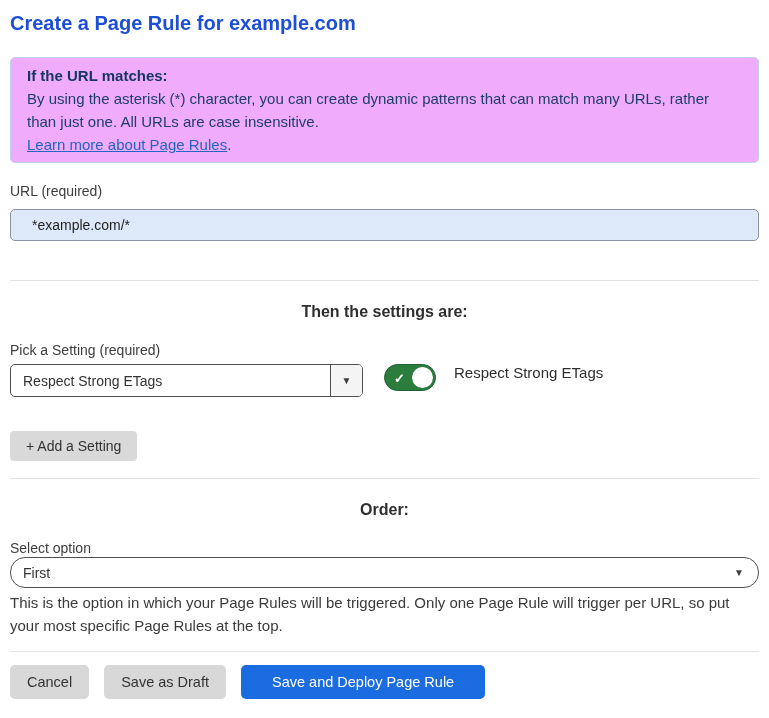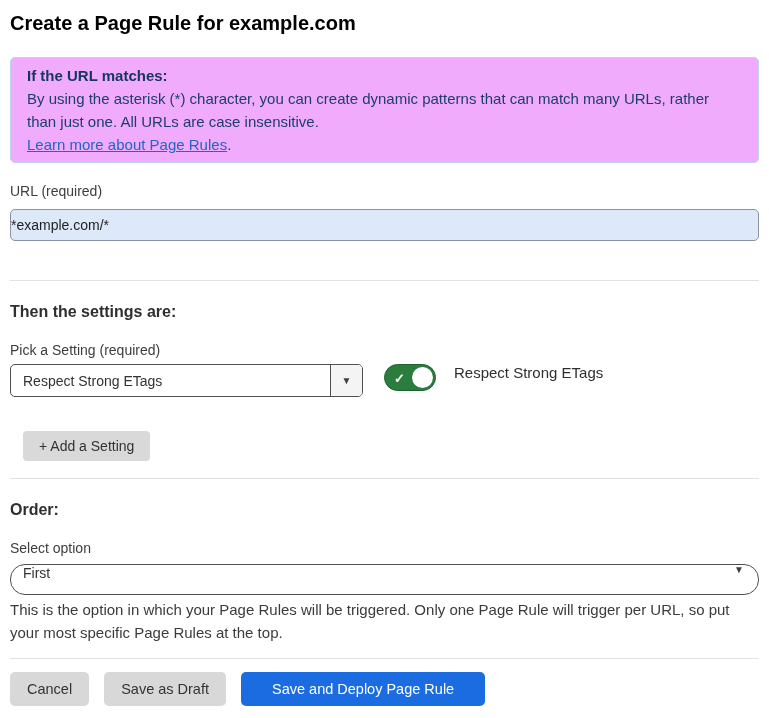--- a/index.html
+++ b/index.html
@@ -5,21 +5,21 @@
   * { margin: 0; padding: 0; box-sizing: border-box; }
   html, body { width: 769px; height: 718px; background: #ffffff; overflow: hidden; }
   body { font-family: "Liberation Sans", sans-serif; color: #333; }
   .container { width: 769px; height: 718px; padding: 0 10px; }
 
   .page-title {
     margin-top: 10px;
     font-size: 20px;
     line-height: 26px;
     font-weight: 700;
-    color: #000000;
+    color: #1d4ed8;
   }
 
   .info-box {
     margin-top: 21px;
     background: #f0abfc;
     border: 1px solid #bcd4ee;
     border-radius: 5px;
     padding: 6px 16px;
     font-size: 15px;
     line-height: 23px;
@@ -40,21 +40,21 @@
   }
 
   .url-input {
     display: block;
     margin-top: 9px;
     width: 100%;
     height: 32px;
     background: #dde8f8;
     border: 1px solid #8a93a3;
     border-radius: 5px;
-    padding: 0 0;
+    padding: 0 21px;
     font-family: "Liberation Sans", sans-serif;
     font-size: 14px;
     color: #1f1f1f;
     outline: none;
   }
 
   .divider {
     border: none;
     border-top: 1px solid #e2e2e2;
     height: 0;
@@ -62,20 +62,21 @@
   .divider-1 { margin-top: 39px; }
   .divider-2 { margin-top: 17px; }
   .divider-3 { margin-top: 14px; }
 
   .section-heading {
     margin-top: 21px;
     font-size: 16px;
     line-height: 20px;
     font-weight: 700;
     color: #2f2f2f;
+    text-align: center;
   }
 
   .setting-row {
     margin-top: 5px;
     display: flex;
     align-items: flex-start;
   }
 
   .custom-select {
     width: 353px;
@@ -150,31 +151,30 @@
     margin-top: 34px;
     height: 30px;
     padding: 0 16px;
     background: #d9d9d9;
     border: none;
     border-radius: 4px;
     font-family: "Liberation Sans", sans-serif;
     font-size: 14px;
     color: #333;
     cursor: pointer;
-    margin-left: 13px;
   }
 
   .wide-select {
-    margin-top: 7px;
     width: 100%;
     height: 31px;
     background: #ffffff;
     border: 1px solid #4f4f4f;
     border-radius: 15px;
     display: flex;
+    align-items: center;
     cursor: pointer;
   }
   .wide-select .select-value {
     flex: 1;
     padding-left: 12px;
     font-size: 14px;
     color: #333;
   }
   .wide-select .arrow-glyph { margin-right: 14px; }
 

